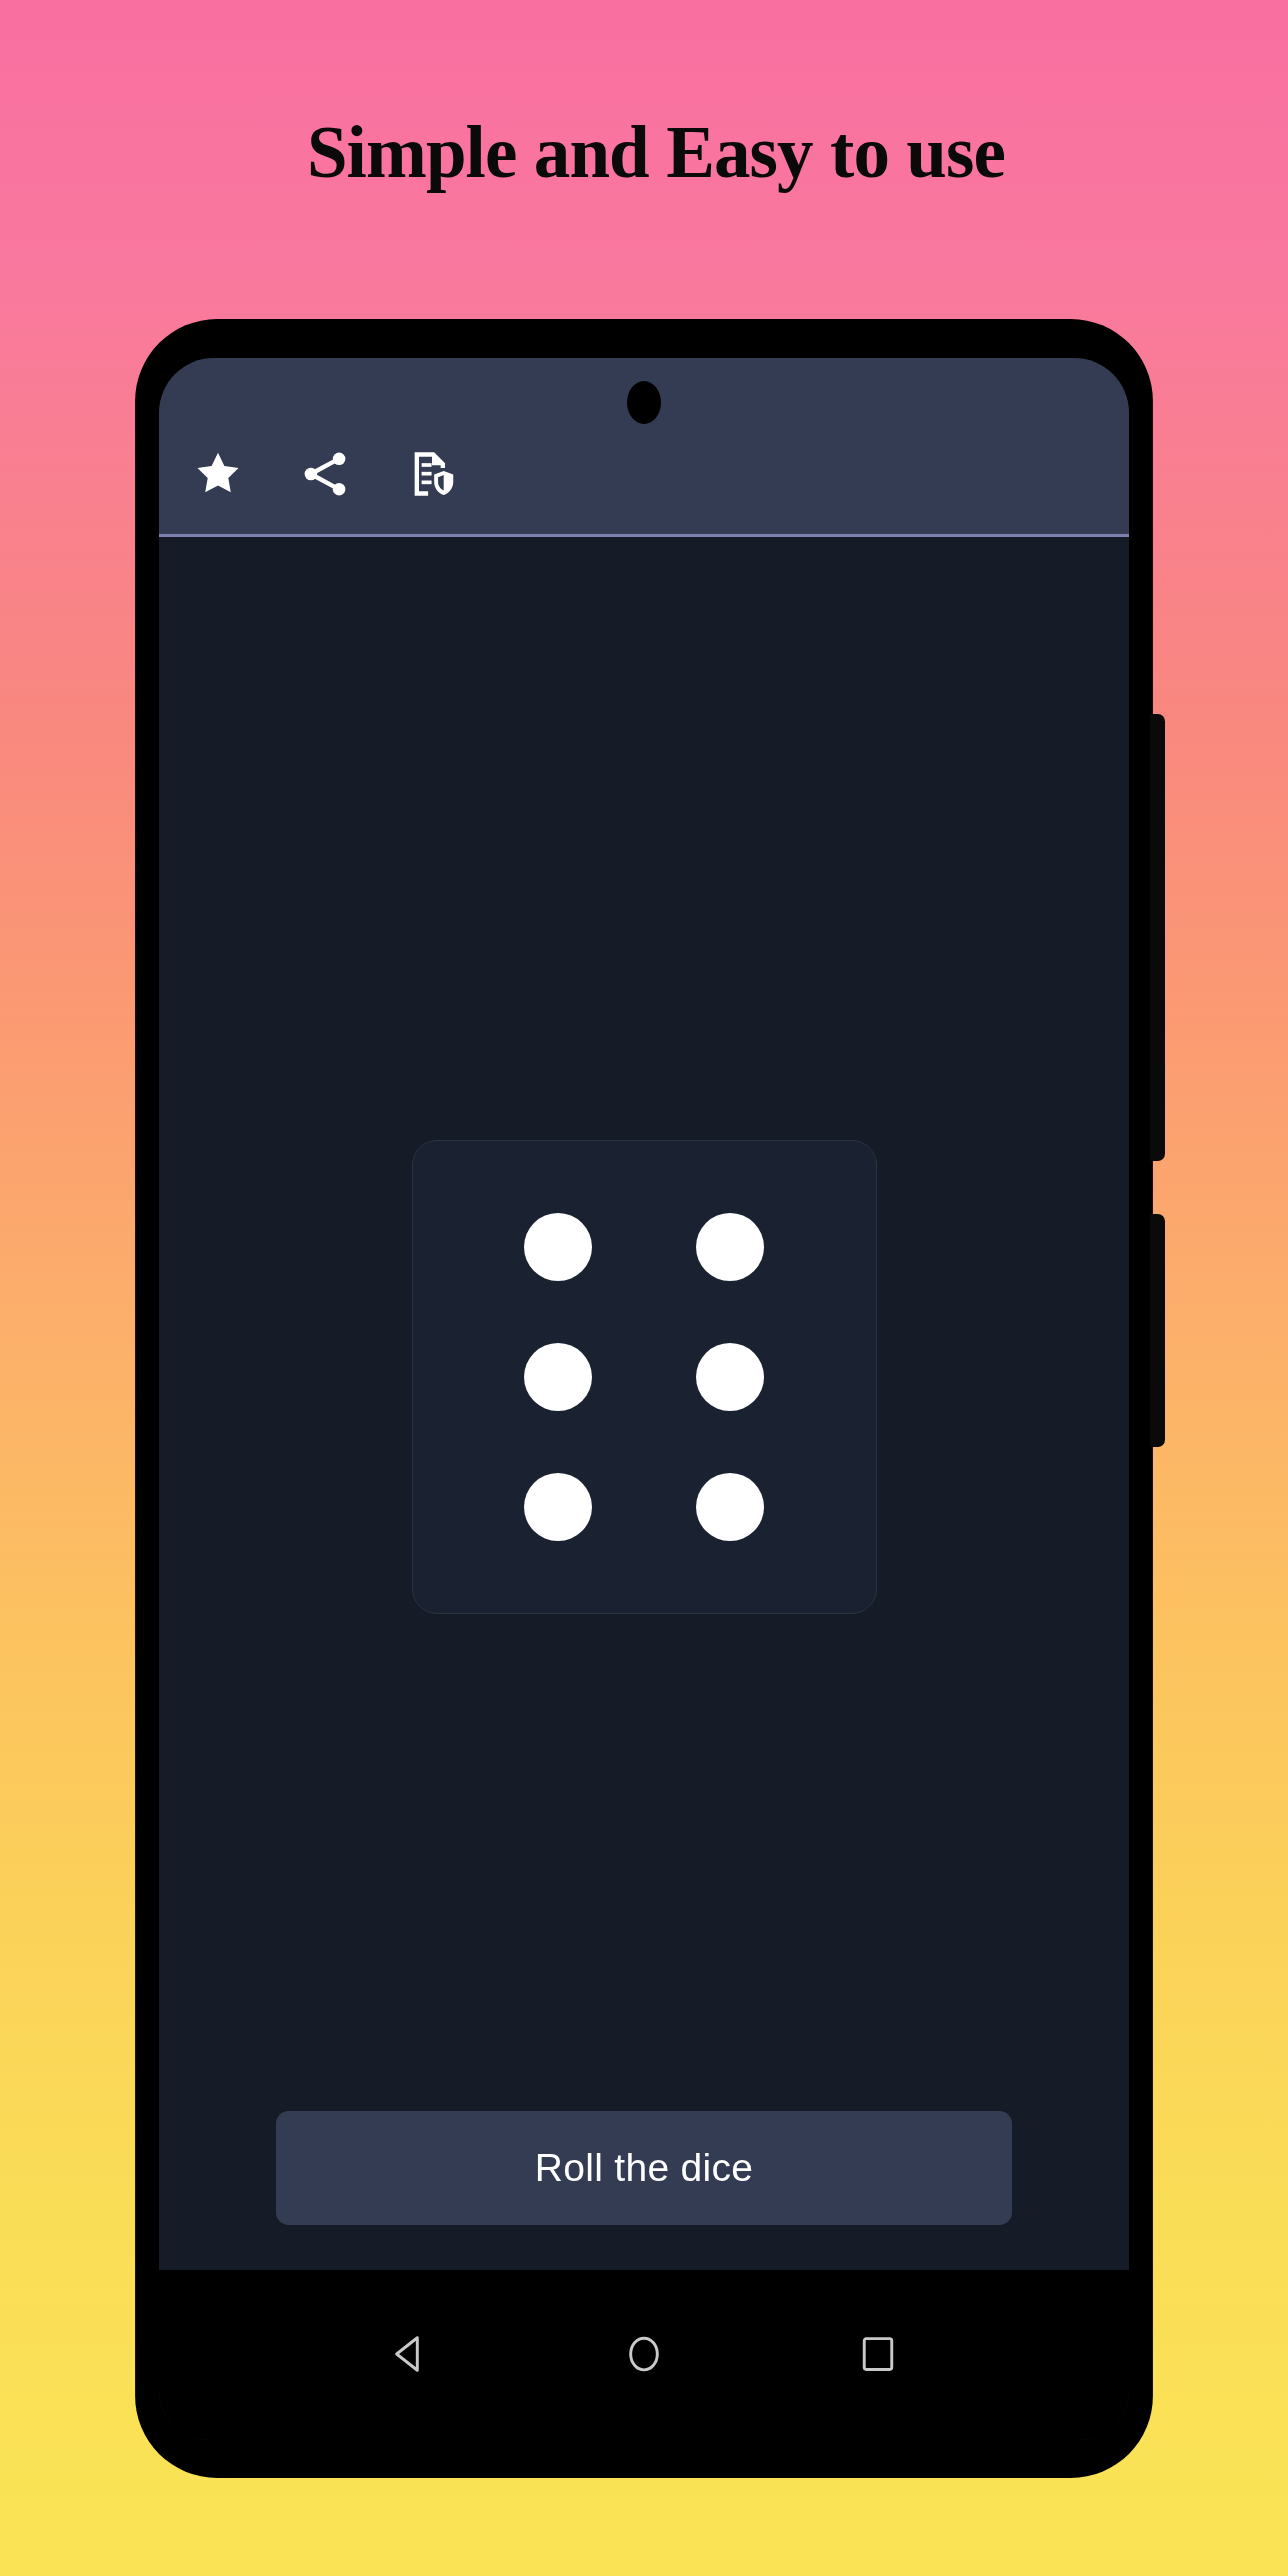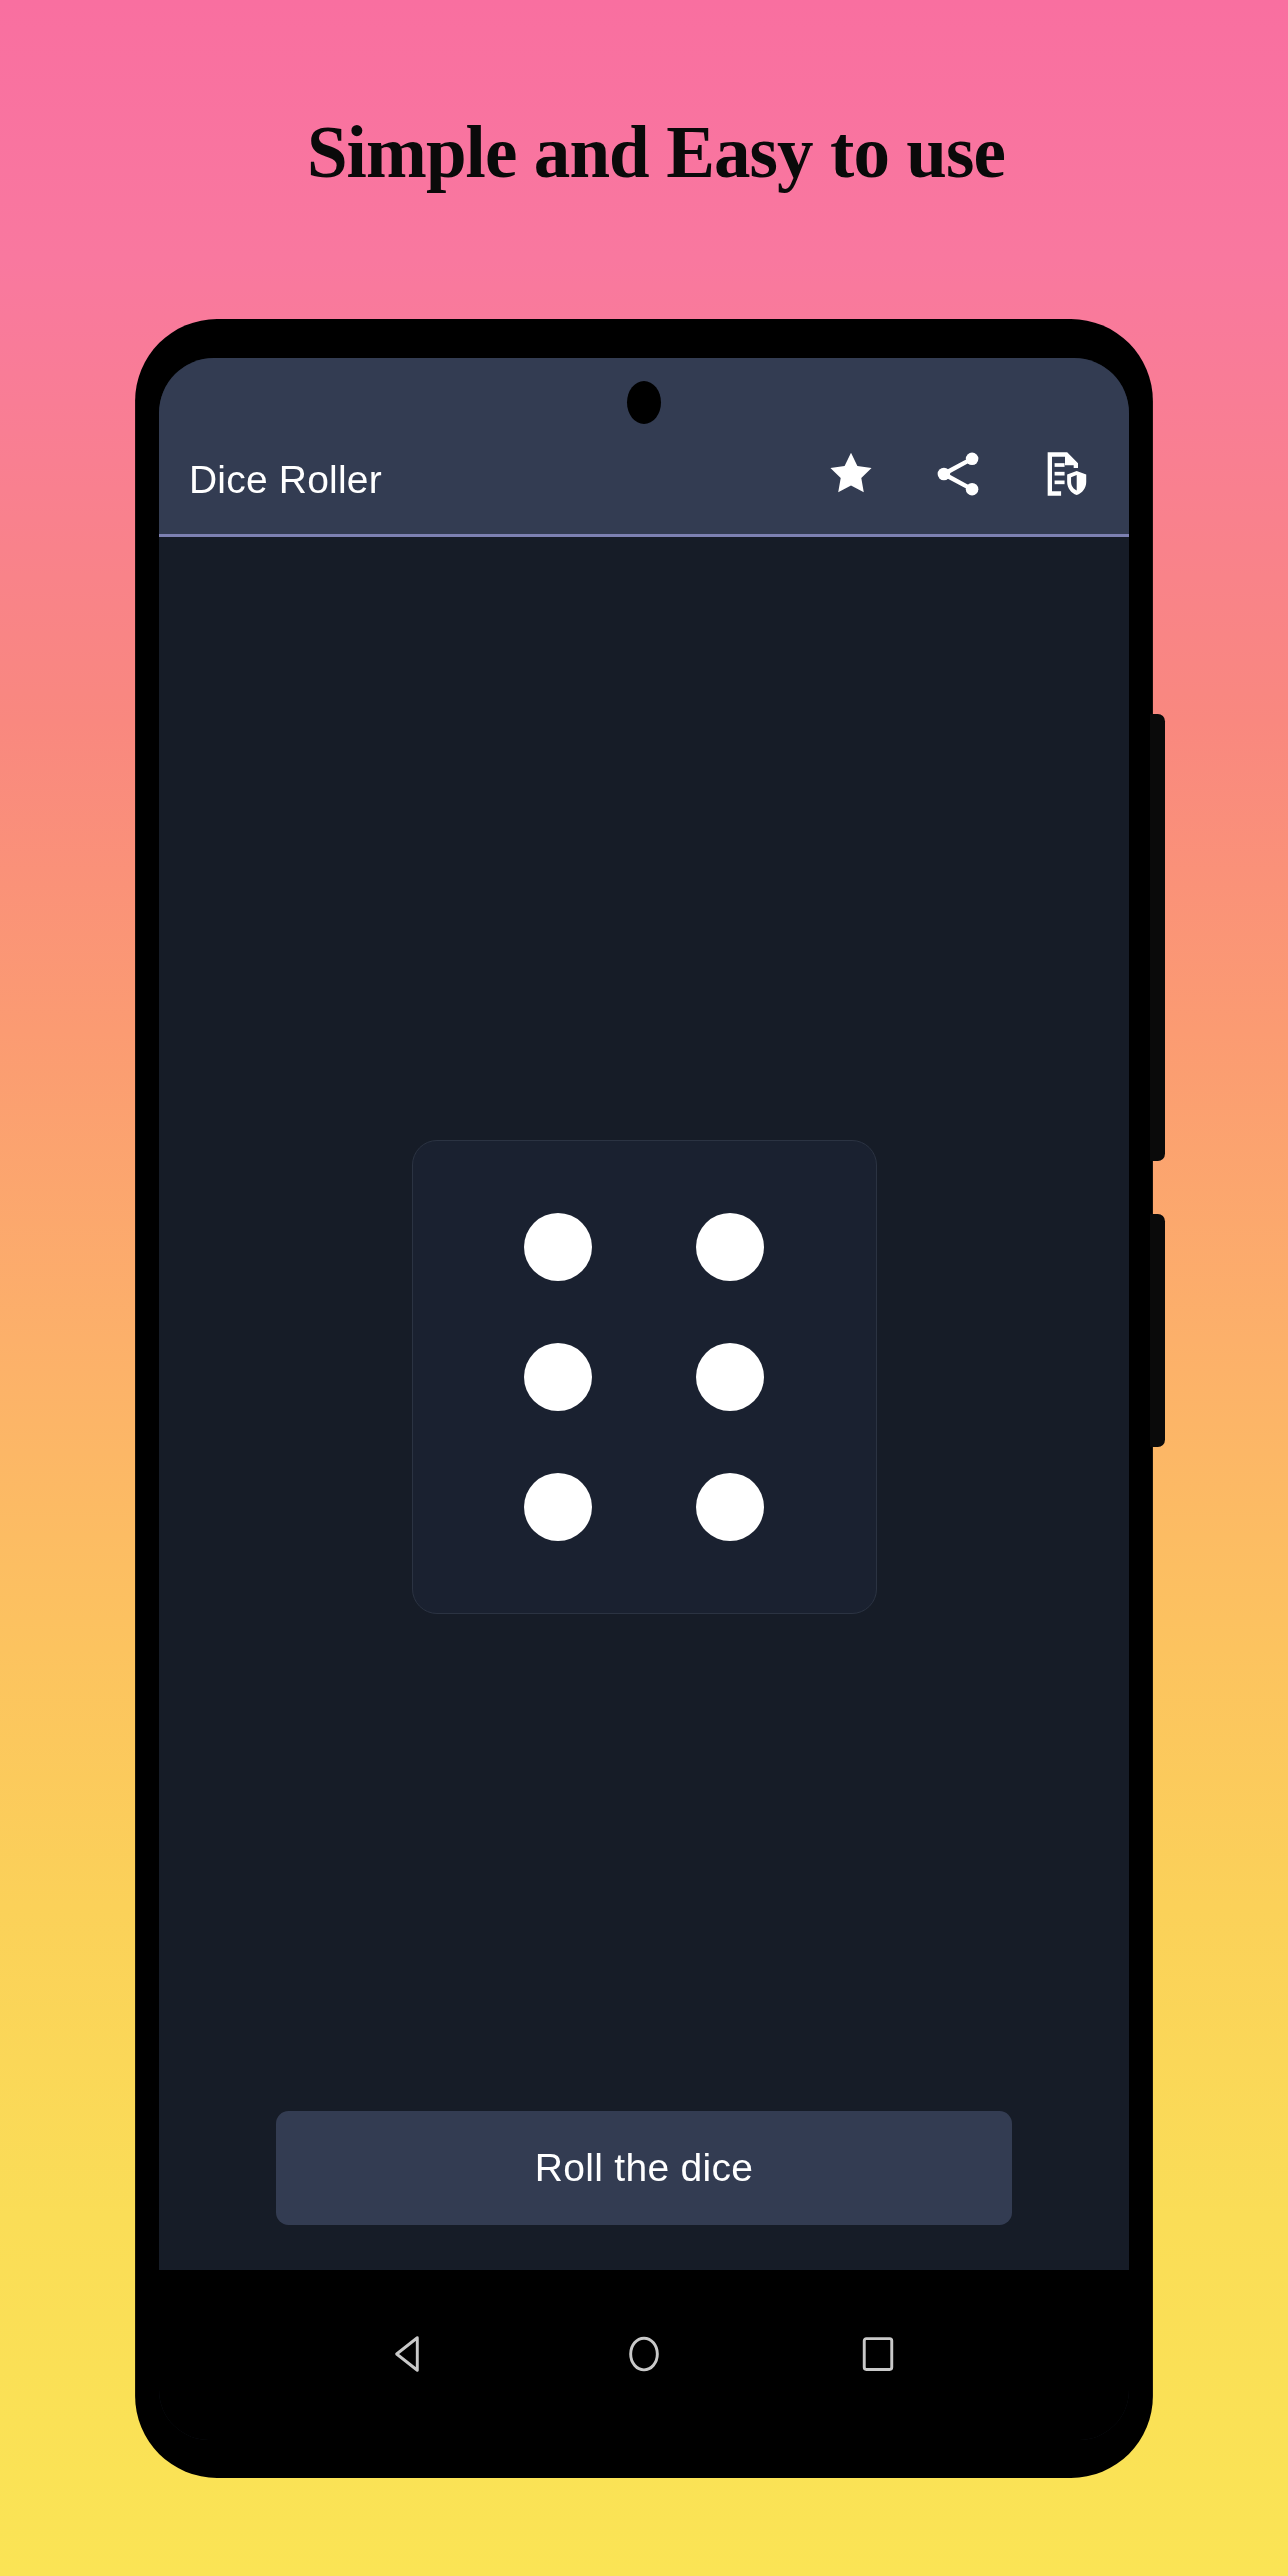--- a/index.html
+++ b/index.html
@@ -227,21 +227,20 @@
   <div class="phone-body"></div>
 
   <div class="side-btn volume"></div>
   <div class="side-btn power"></div>
 
   <div class="screen">
 
     <div class="appbar">
       <div class="camera"></div>
 
-      <div class="appbar-title">Dice Roller</div>
 
       <div class="appbar-actions">
 
         <button class="icon-btn">
           <span>
             <svg width="52" height="52" viewBox="0 0 24 24" fill="#ffffff">
               <path d="M12 2.2l2.95 6.12 6.55.9-4.75 4.6 1.15 6.6L12 17.3l-5.9 3.12 1.15-6.6-4.75-4.6 6.55-.9z"></path>
             </svg>
           </span>
         </button>

